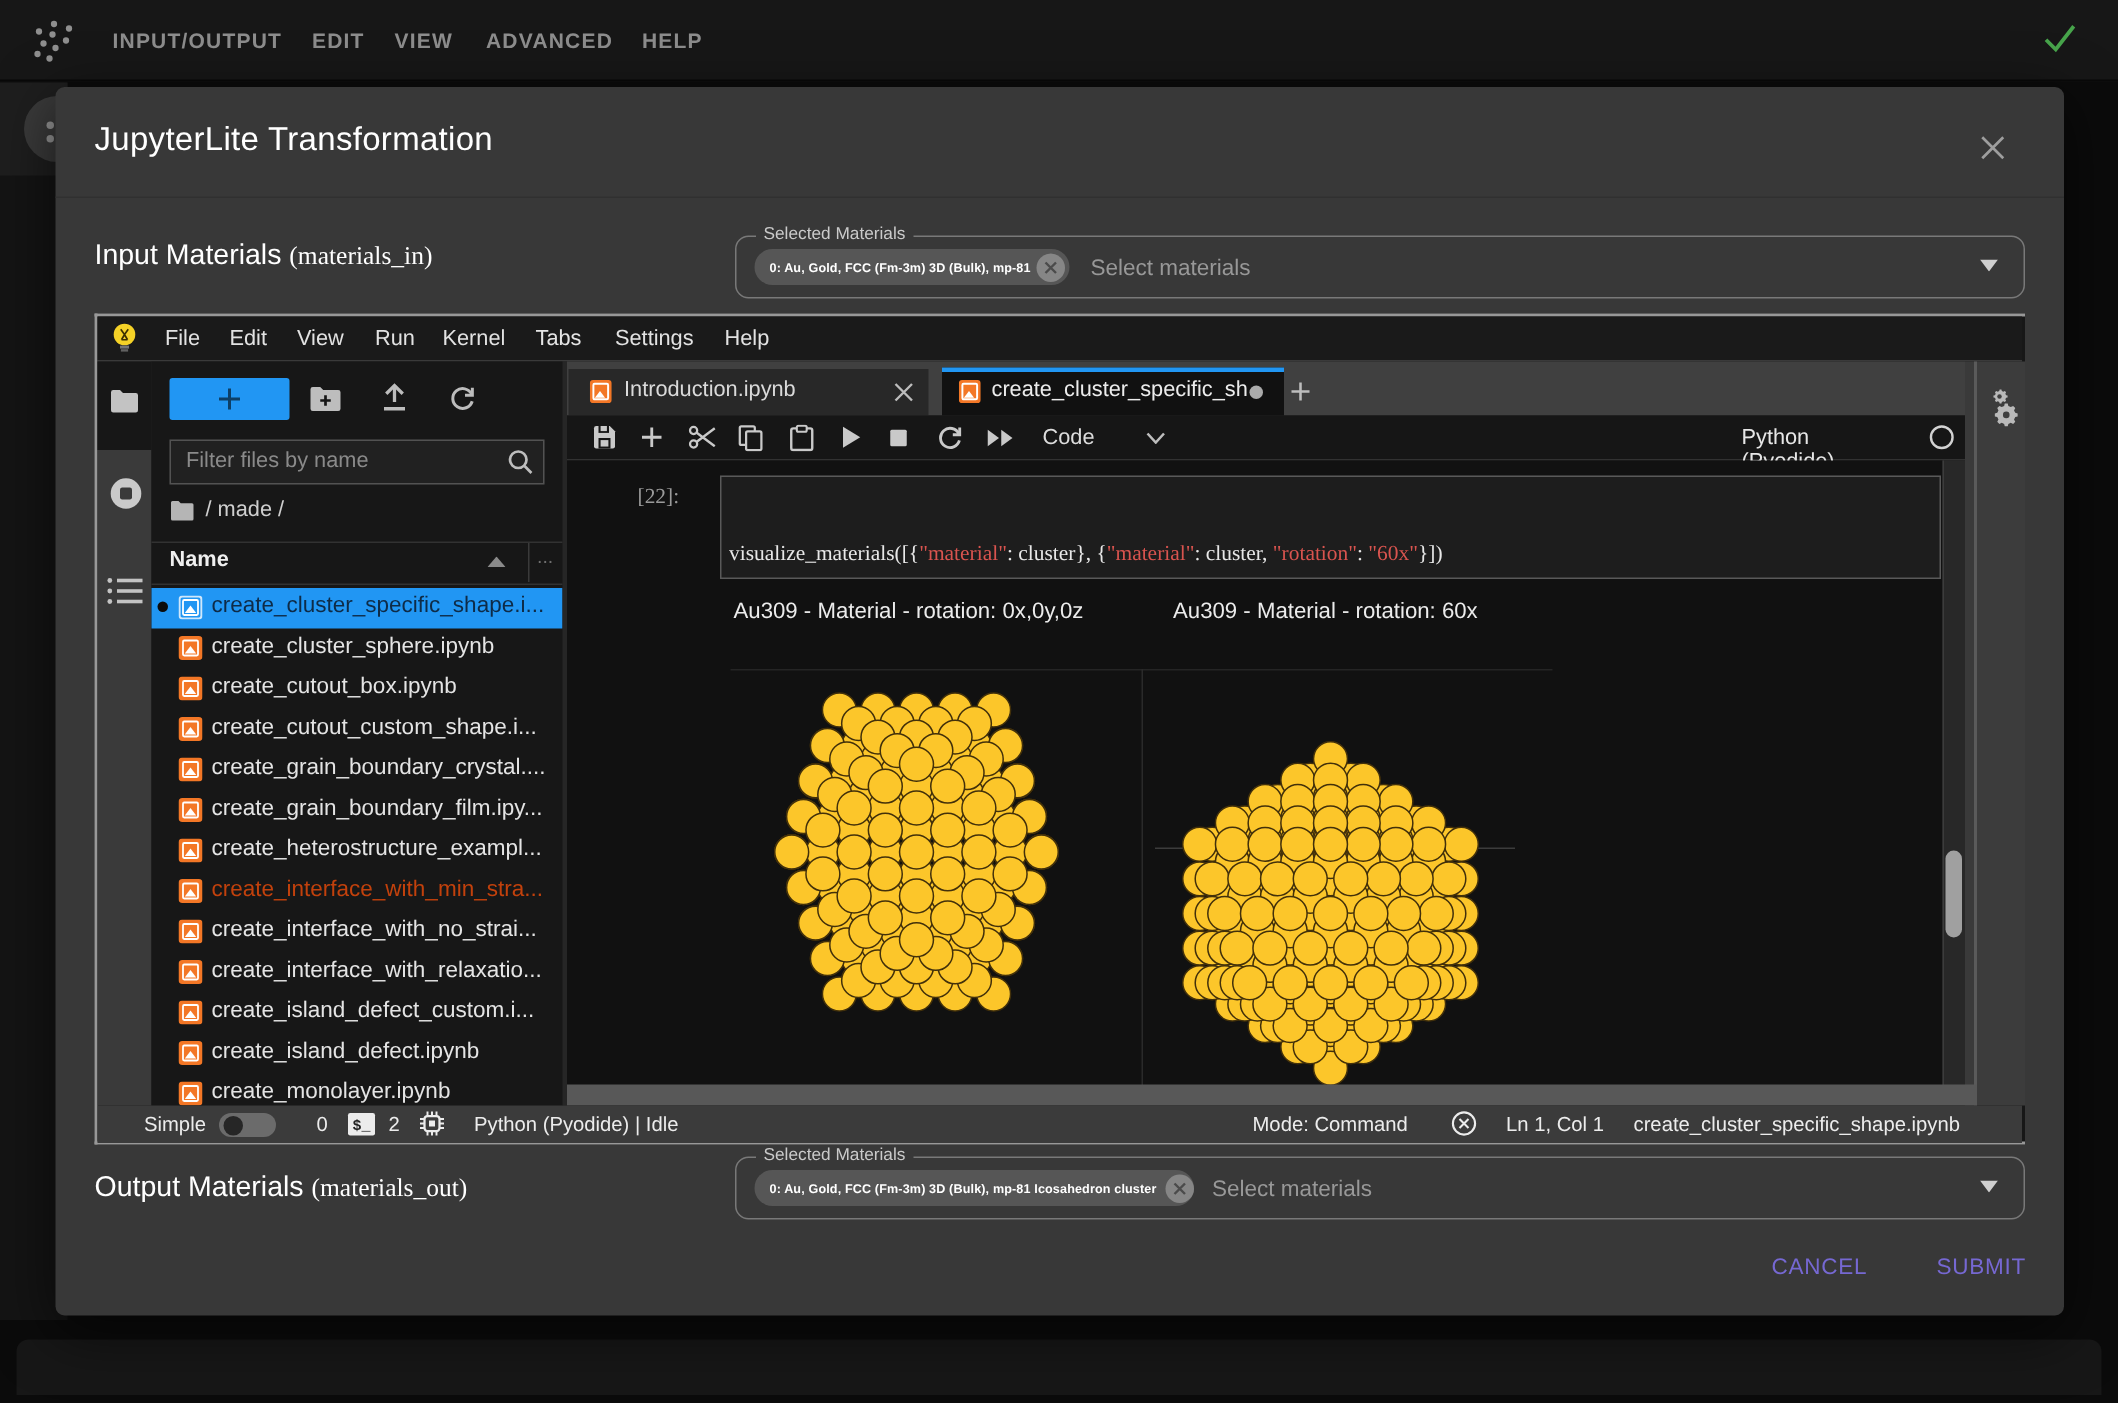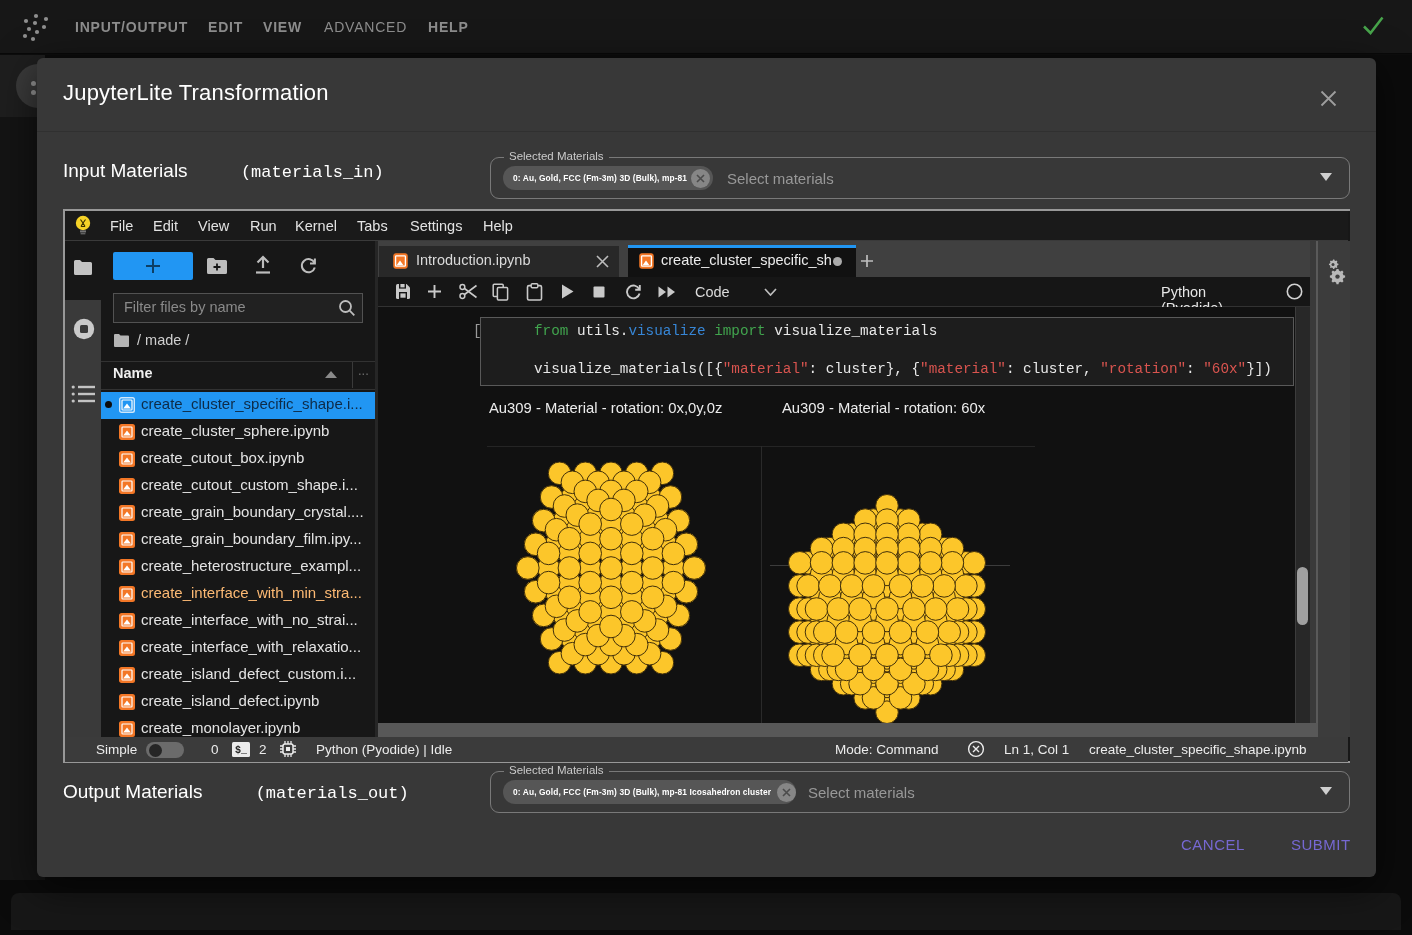--- a/index.html
+++ b/index.html
@@ -1,19 +1,19 @@
 <!DOCTYPE html>
 <html><head>
 <meta charset="utf-8">
 <style>
   * { margin:0; padding:0; box-sizing:border-box; }
   html,body { width:1412px; height:935px; background:#0d0d0d; overflow:hidden;
     font-family:"Liberation Sans", sans-serif; }
   .abs { position:absolute; }
-  .mono { font-family:Liberation Mono, monospace;margin-left:48px; }
+  .mono { font-family:Liberation Serif, serif; }
 </style>
 </head>
 <body>
 <div class="abs" style="left:0;top:0;width:1248px;height:935px;">
 
   <div class="abs" style="left:0;top:0;width:1412px;height:54px;background:#171717;border-bottom:1px solid #090909;"></div>
   <div class="abs" style="left:0;top:55px;width:1412px;height:880px;background:#0b0b0b;"></div>
   <div class="abs" style="left:0;top:55px;width:45px;height:825px;background:#141414;"></div>
   <div class="abs" style="left:0;top:55px;width:45px;height:62px;background:#1e1e1e;"></div>
   <div class="abs" style="left:11px;top:893px;width:1390px;height:37px;background:#171717;border-radius:8px 8px 0 0;"></div>
@@ -28,21 +28,21 @@
         <circle cx="9" cy="18" r="2.1"></circle>
       <circle cx="17" cy="21" r="2.1"></circle>
         <circle cx="5" cy="25" r="2.1"></circle>
       <circle cx="13" cy="28" r="2.1"></circle>
     </g>
   </svg>
 
   <div class="abs" style="left:75px;top:19px;font-size:14px;font-weight:700;letter-spacing:0.8px;color:#8d8d8d;">INPUT/OUTPUT</div>
   <div class="abs" style="left:208px;top:19px;font-size:14px;font-weight:700;letter-spacing:0.8px;color:#8d8d8d;">EDIT</div>
   <div class="abs" style="left:263px;top:19px;font-size:14px;font-weight:700;letter-spacing:0.8px;color:#8d8d8d;">VIEW</div>
-  <div class="abs" style="left:324px;top:19px;font-size:14px;font-weight:400;letter-spacing:0.8px;color:#8d8d8d;">ADVANCED</div>
+  <div class="abs" style="left:324px;top:19px;font-size:14px;font-weight:700;letter-spacing:0.8px;color:#8d8d8d;">ADVANCED</div>
   <div class="abs" style="left:428px;top:19px;font-size:14px;font-weight:700;letter-spacing:0.8px;color:#8d8d8d;">HELP</div>
   <svg class="abs" style="left:1361px;top:12px" width="24" height="24" viewBox="0 0 24 24">
     <path d="M3 14.5 L9.5 21 L21.5 5.5" fill="none" stroke="#47a44b" stroke-width="2.5"></path>
   </svg>
 
   <div class="abs" style="left:16px;top:64px;width:44px;height:44px;border-radius:50%;background:#3a3a3a;"></div>
   <div class="abs" style="left:31px;top:81px;width:5px;height:5px;border-radius:50%;background:#939393;"></div>
   <div class="abs" style="left:31px;top:90px;width:5px;height:5px;border-radius:50%;background:#939393;"></div>
 
   <div class="abs" style="left:37px;top:58px;width:1339px;height:819px;background:#383838;border-radius:6px;box-shadow:0 10px 40px rgba(0,0,0,0.6);"></div>
@@ -191,21 +191,21 @@
       <rect x="0.7" y="0.7" width="14.6" height="14.6" rx="1.8" fill="#f37726" stroke="#f37726" stroke-width="1.4"></rect>
       <rect x="3" y="3" width="10" height="10" rx="0.8" fill="#f37726" stroke="#ffffff" stroke-width="1.2"></rect>
       <path d="M4.2 11.6 L8 6.6 L11.8 11.6 Z" fill="#ffffff"></path>
     </svg>
   <div class="abs" style="left:141px;top:557px;font-size:15px;color:#e4e4e4;">create_heterostructure_exampl...</div>
   <svg class="abs" style="left:119px;top:586px" width="16" height="16" viewBox="0 0 16 16">
       <rect x="0.7" y="0.7" width="14.6" height="14.6" rx="1.8" fill="#f37726" stroke="#f37726" stroke-width="1.4"></rect>
       <rect x="3" y="3" width="10" height="10" rx="0.8" fill="#f37726" stroke="#ffffff" stroke-width="1.2"></rect>
       <path d="M4.2 11.6 L8 6.6 L11.8 11.6 Z" fill="#ffffff"></path>
     </svg>
-  <div class="abs" style="left:141px;top:584px;font-size:15px;color:#fdba74;">create_interface_with_min_stra...</div>
+  <div class="abs" style="left:141px;top:584px;font-size:15px;color:#c2410c;">create_interface_with_min_stra...</div>
   <svg class="abs" style="left:119px;top:613px" width="16" height="16" viewBox="0 0 16 16">
       <rect x="0.7" y="0.7" width="14.6" height="14.6" rx="1.8" fill="#f37726" stroke="#f37726" stroke-width="1.4"></rect>
       <rect x="3" y="3" width="10" height="10" rx="0.8" fill="#f37726" stroke="#ffffff" stroke-width="1.2"></rect>
       <path d="M4.2 11.6 L8 6.6 L11.8 11.6 Z" fill="#ffffff"></path>
     </svg>
   <div class="abs" style="left:141px;top:611px;font-size:15px;color:#e4e4e4;">create_interface_with_no_strai...</div>
   <svg class="abs" style="left:119px;top:640px" width="16" height="16" viewBox="0 0 16 16">
       <rect x="0.7" y="0.7" width="14.6" height="14.6" rx="1.8" fill="#f37726" stroke="#f37726" stroke-width="1.4"></rect>
       <rect x="3" y="3" width="10" height="10" rx="0.8" fill="#f37726" stroke="#ffffff" stroke-width="1.2"></rect>
       <path d="M4.2 11.6 L8 6.6 L11.8 11.6 Z" fill="#ffffff"></path>
@@ -304,21 +304,20 @@
     </svg>
   <div class="abs" style="left:1161px;top:284px;font-size:14.5px;color:#e6e6e6;">Python (Pyodide)</div>
   <svg class="abs" style="left:1286px;top:283px" width="17" height="17" viewBox="0 0 17 17">
       <circle cx="8.5" cy="8.5" r="7.2" fill="none" stroke="#d2d2d2" stroke-width="1.6"></circle>
     </svg>
 
   <div class="abs" style="left:378px;top:307px;width:917px;height:420px;background:#111;"></div>
 
   <div class="abs mono" style="left:425px;top:323px;font-size:14.3px;color:#9a9a9a;">[22]:</div>
   <div class="abs" style="left:480px;top:317px;width:814px;height:69px;background:#1d1d1d;border:1px solid #595959;"></div>
-  <div class="abs mono" style="left:486px;top:323px;font-size:14.3px;color:#e8e8e8;white-space:pre;"><span style="color:#41a54e;">from</span> utils.<span style="color:#3786d6;">visualize</span> <span style="color:#41a54e;">import</span> visualize_materials</div>
   <div class="abs mono" style="left:486px;top:361px;font-size:14.3px;color:#e8e8e8;white-space:pre;">visualize_materials([{<span style="color:#d9544f;">"material"</span>: cluster}, {<span style="color:#d9544f;">"material"</span>: cluster, <span style="color:#d9544f;">"rotation"</span>: <span style="color:#d9544f;">"60x"</span>}])</div>
 
   <div class="abs" style="left:489px;top:400px;font-size:14.8px;color:#ececec;">Au309 - Material - rotation: 0x,0y,0z</div>
   <div class="abs" style="left:782px;top:400px;font-size:14.8px;color:#ececec;">Au309 - Material - rotation: 60x</div>
 
   <div class="abs" style="left:487px;top:446px;width:548px;height:1px;background:#252525;"></div>
   <div class="abs" style="left:761px;top:446px;width:1px;height:281px;background:#2a2a2a;"></div>
   <div class="abs" style="left:770px;top:565px;width:22px;height:1px;background:#3c3c3c;"></div>
   <div class="abs" style="left:984px;top:565px;width:26px;height:1px;background:#3c3c3c;"></div>
 

